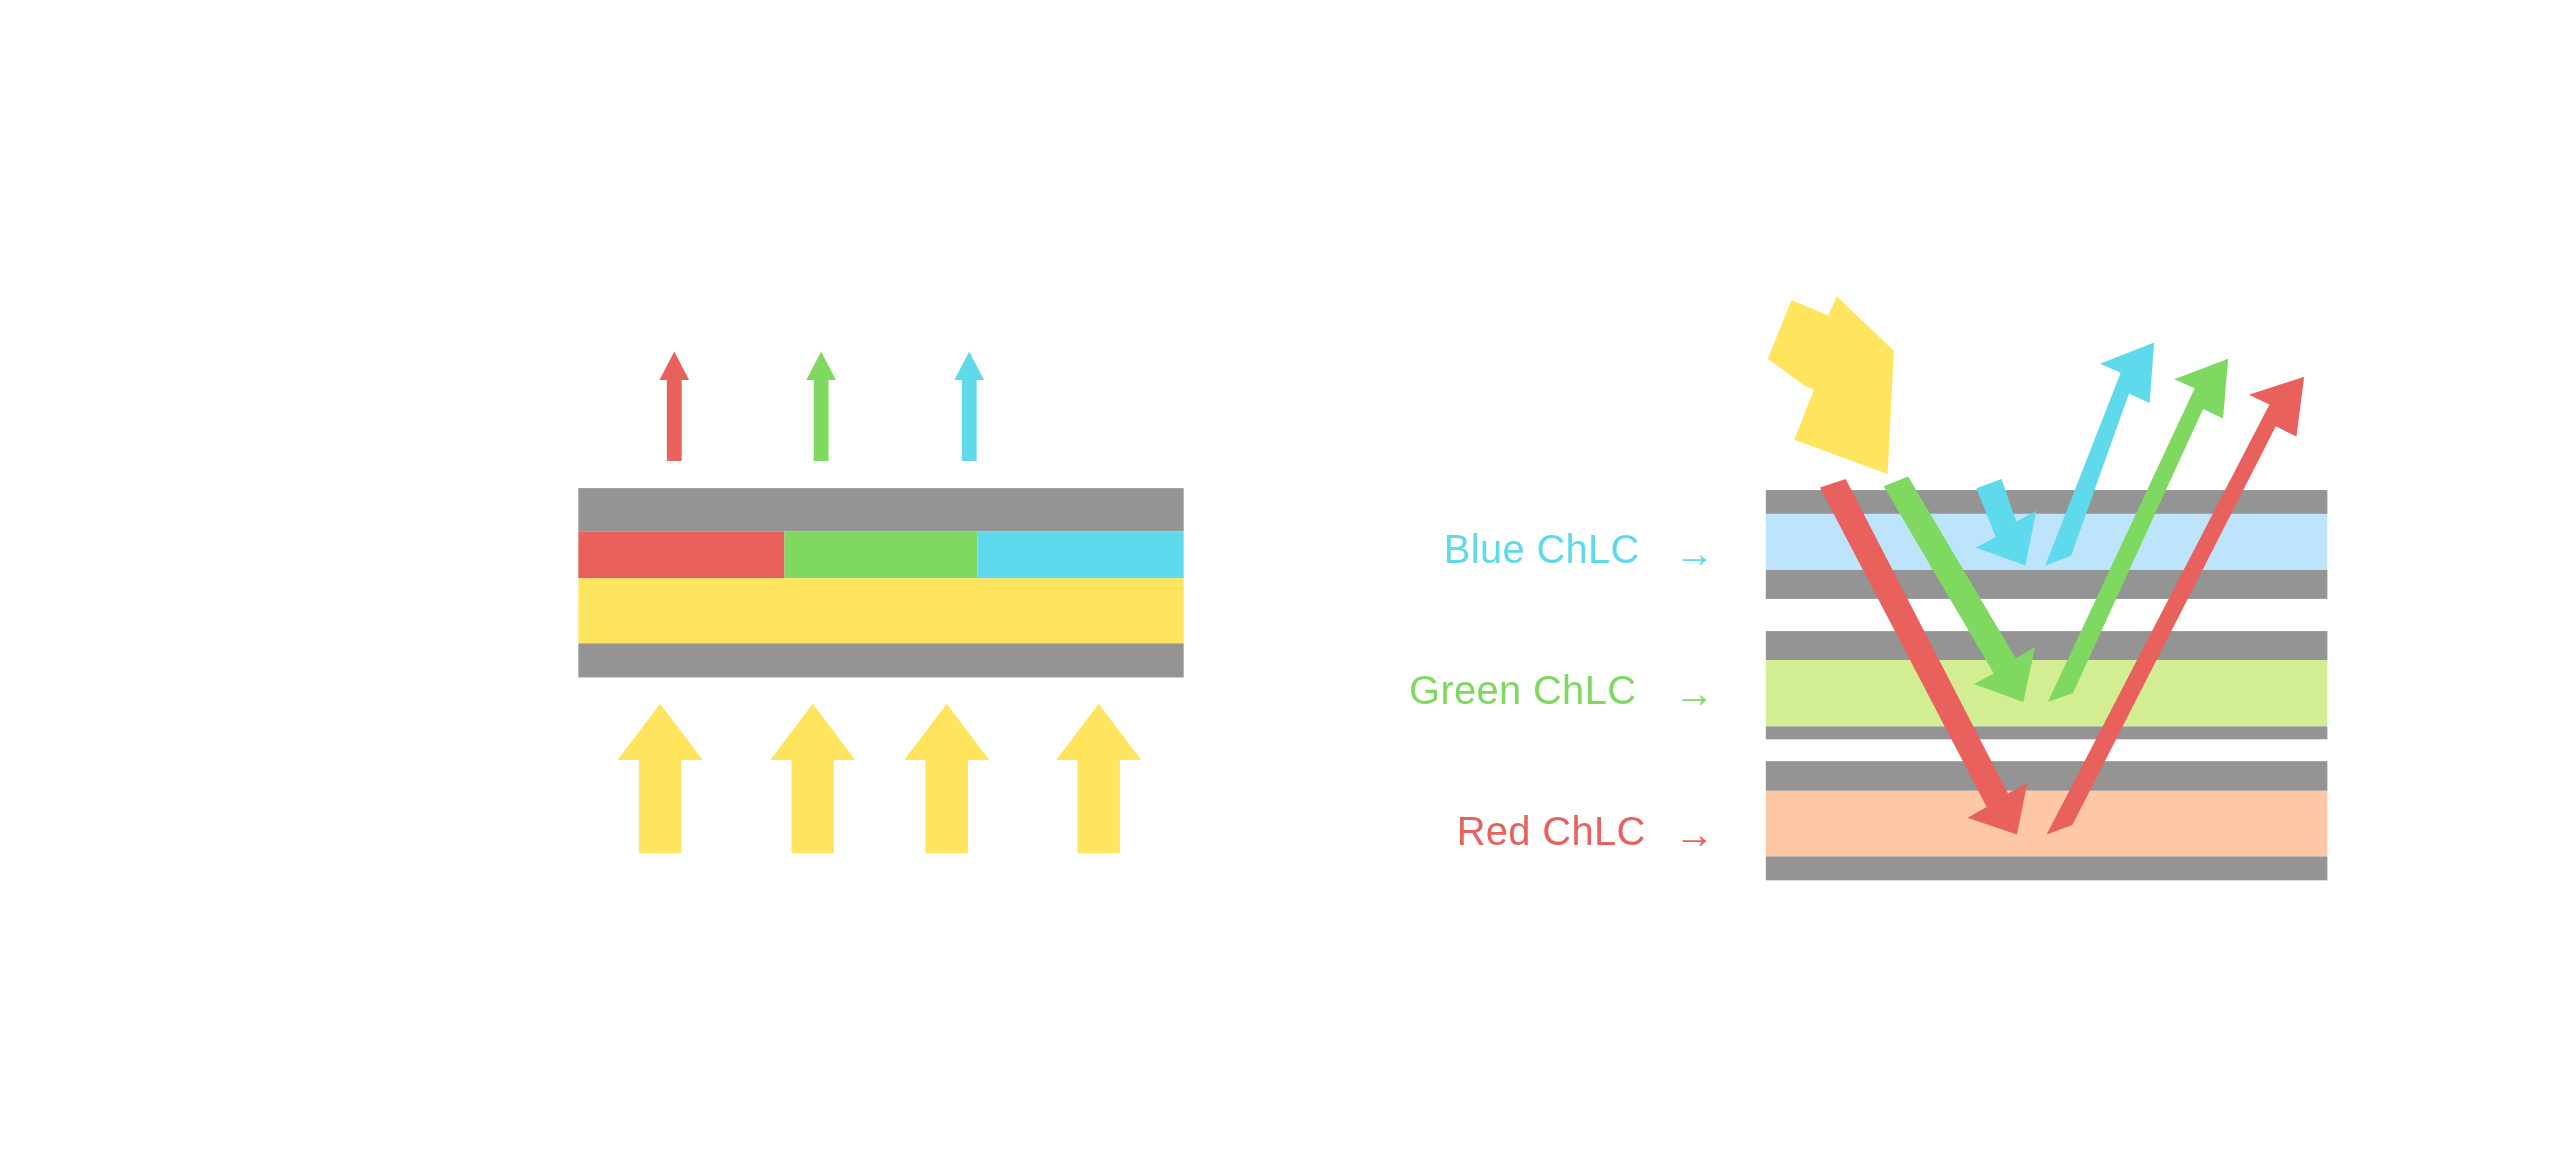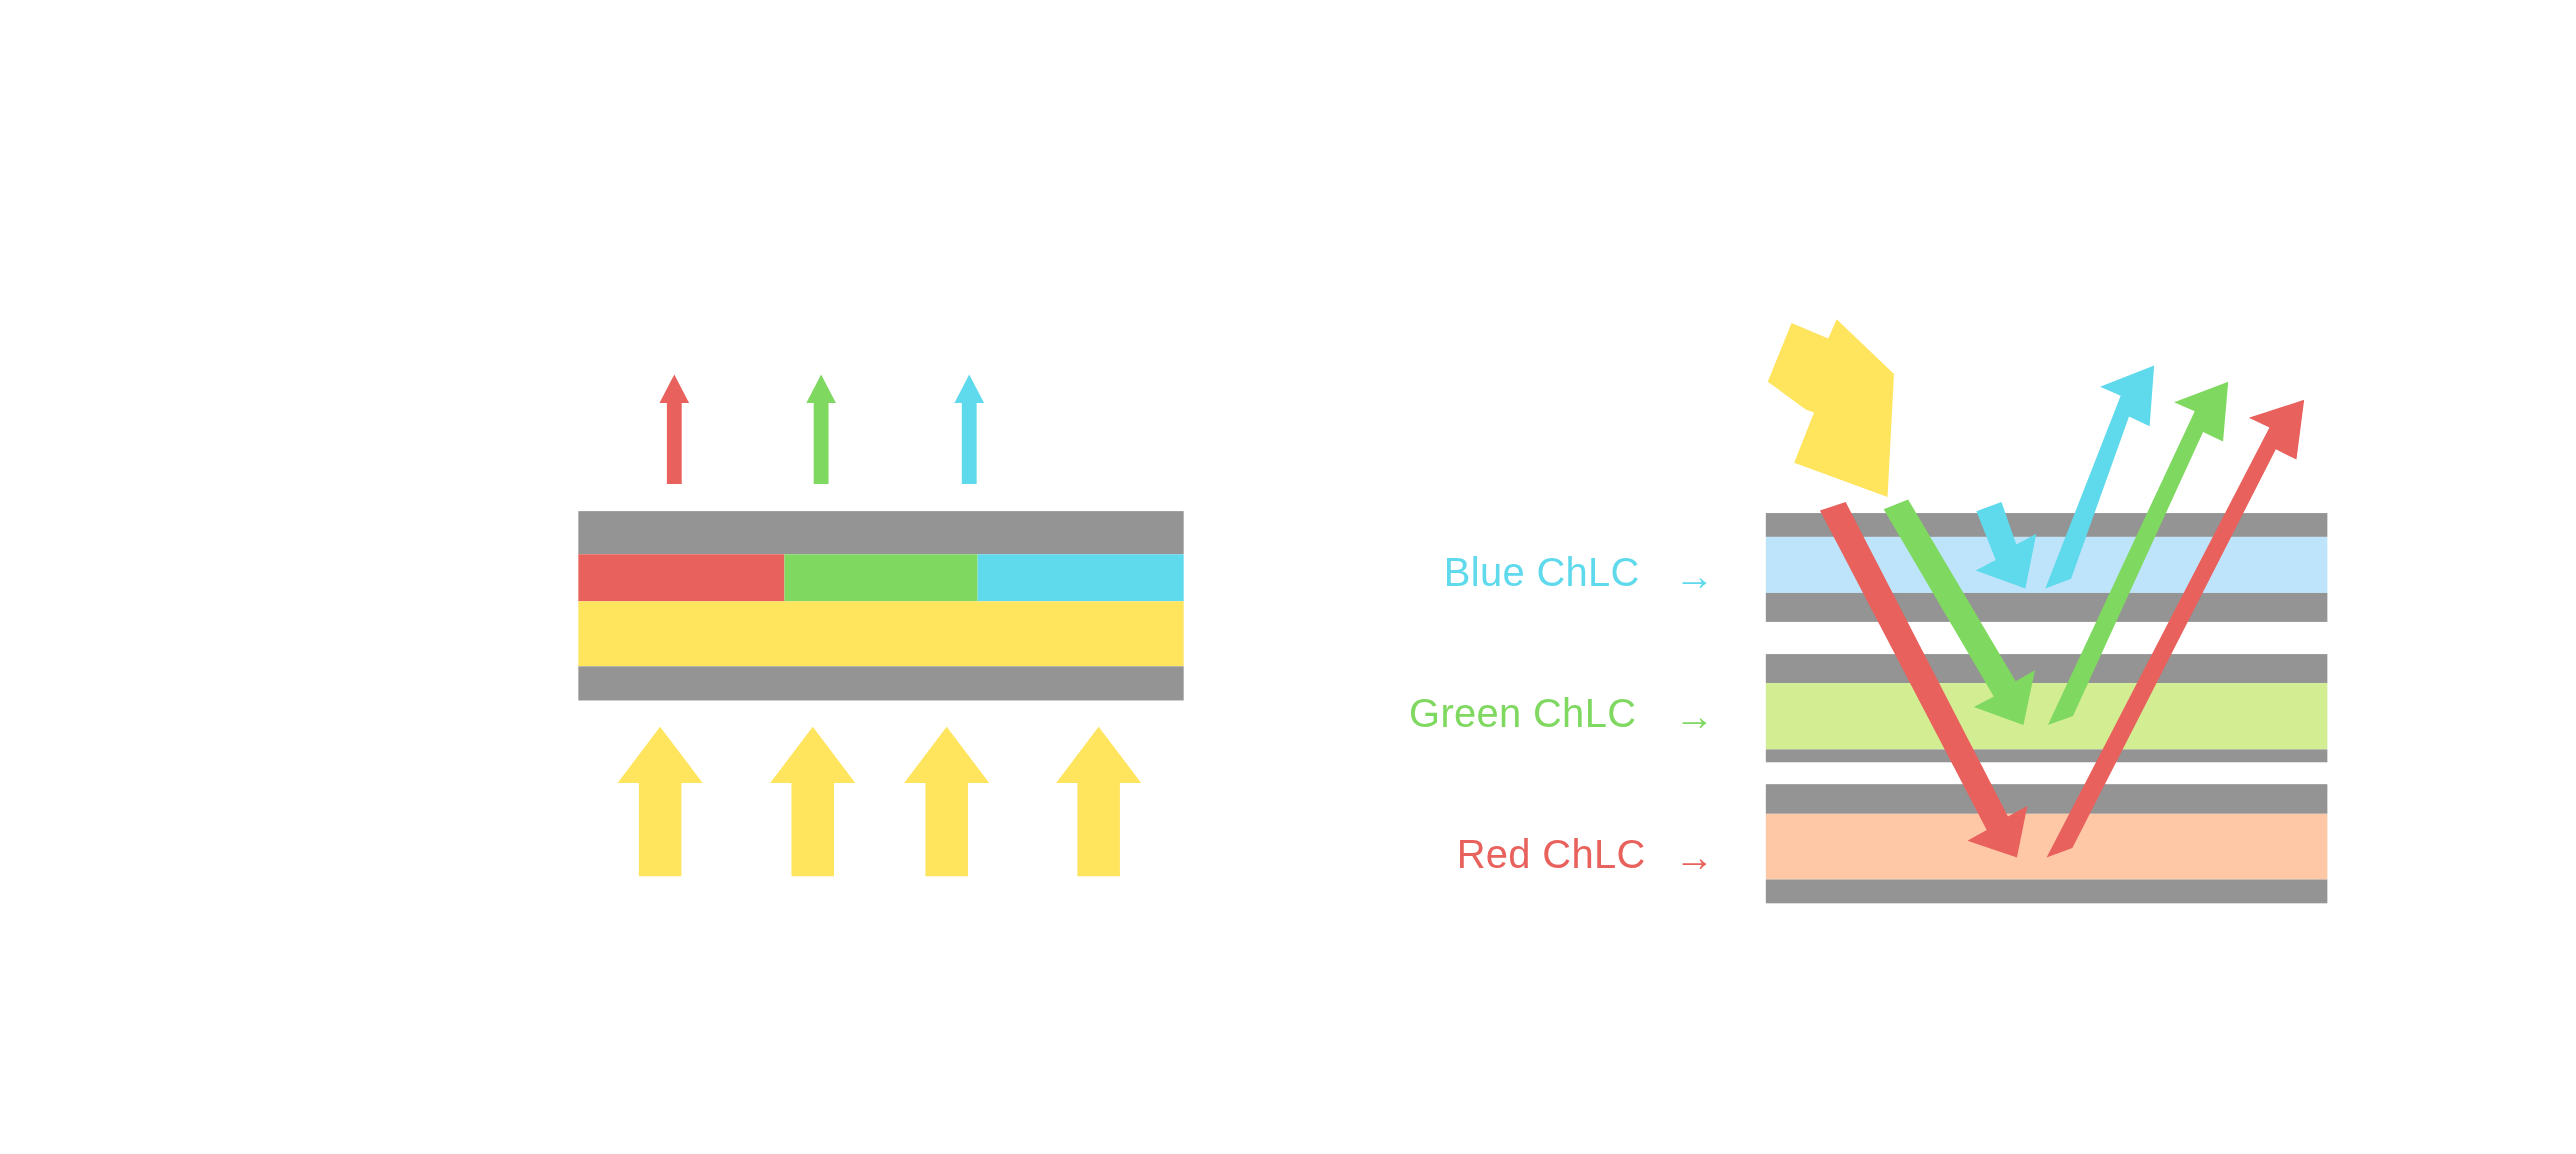--- a/index.html
+++ b/index.html
@@ -11,21 +11,20 @@
     width: 2576px;
     height: 1154px;
     overflow: hidden;
     font-family: "Liberation Sans", sans-serif;
   }
   #stage {
     position: relative;
     width: 2576px;
     height: 1120px;
     background: #ffffff;
-    margin-top: 23px;
   }
   #diagram {
     display: block;
     width: 2576px;
     height: 1154px;
   }
   .lbl {
     font-family: "Liberation Sans", sans-serif;
     font-size: 62px;
     font-weight: 400;

